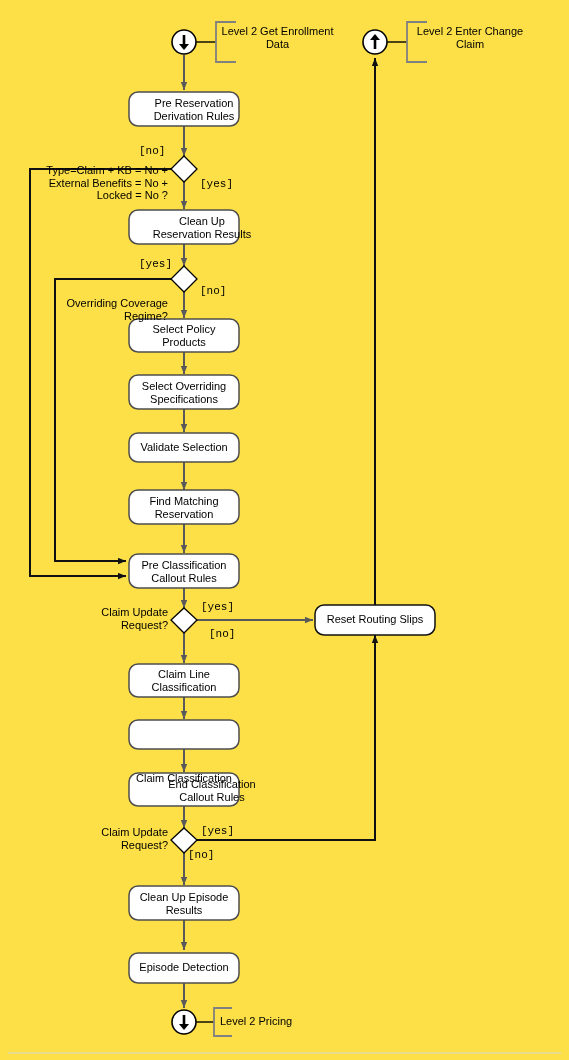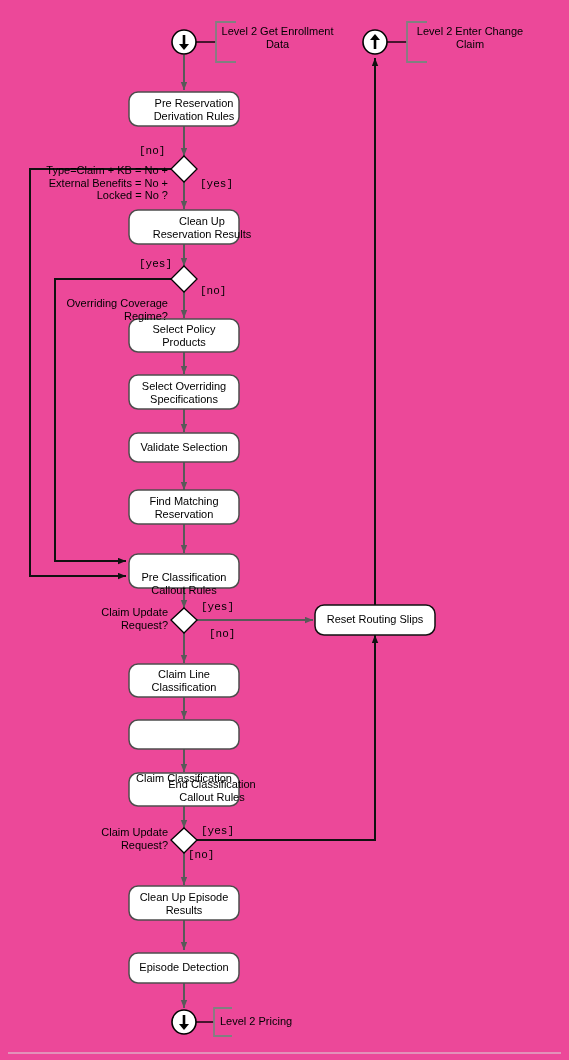--- a/index.html
+++ b/index.html
@@ -9,21 +9,21 @@
   }
   body {
     font-family: "Liberation Sans", sans-serif;
     color: #000000;
   }
   #canvas {
     position: relative;
     width: 569px;
     height: 1060px;
     overflow: hidden;
-    background: #ec4899;
+    background: #fde047;
   }
   #diagram-svg {
     position: absolute;
     left: 0;
     top: 0;
     width: 569px;
     height: 1060px;
   }
   .node-label {
     position: absolute;
@@ -213,21 +213,21 @@
 Products</div>
 
   <div class="node-label act-label" style="left:129px; top:380px; width:110px;">Select Overriding
 Specifications</div>
 
   <div class="node-label act-label" style="left:129px; top:441px; width:110px;">Validate Selection</div>
 
   <div class="node-label act-label" style="left:129px; top:495px; width:110px;">Find Matching
 Reservation</div>
 
-  <div class="node-label act-label" style="left:129px; top:559px; width:110px;margin-top:12px;">Pre Classification
+  <div class="node-label act-label" style="left:129px; top:559px; width:110px;">Pre Classification
 Callout Rules</div>
 
   <div class="node-label act-label" style="left:315px; top:613px; width:120px;">Reset Routing Slips</div>
 
   <div class="node-label act-label" style="left:129px; top:668px; width:110px;text-align:center;">Claim Line
 Classification</div>
 
   <div class="node-label act-label" style="left:129px; top:728px; width:110px;margin-top:44px;">Claim Classification</div>
 
   <div class="node-label act-label" style="left:129px; top:778px; width:110px;padding-left:28px;">End Classification

